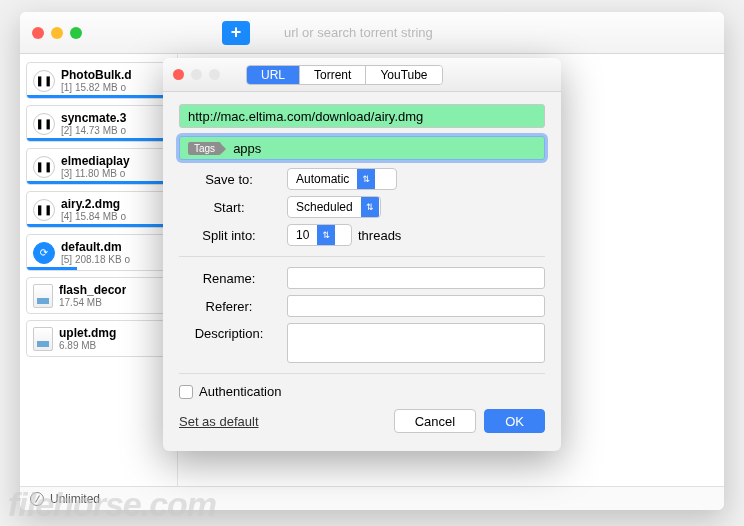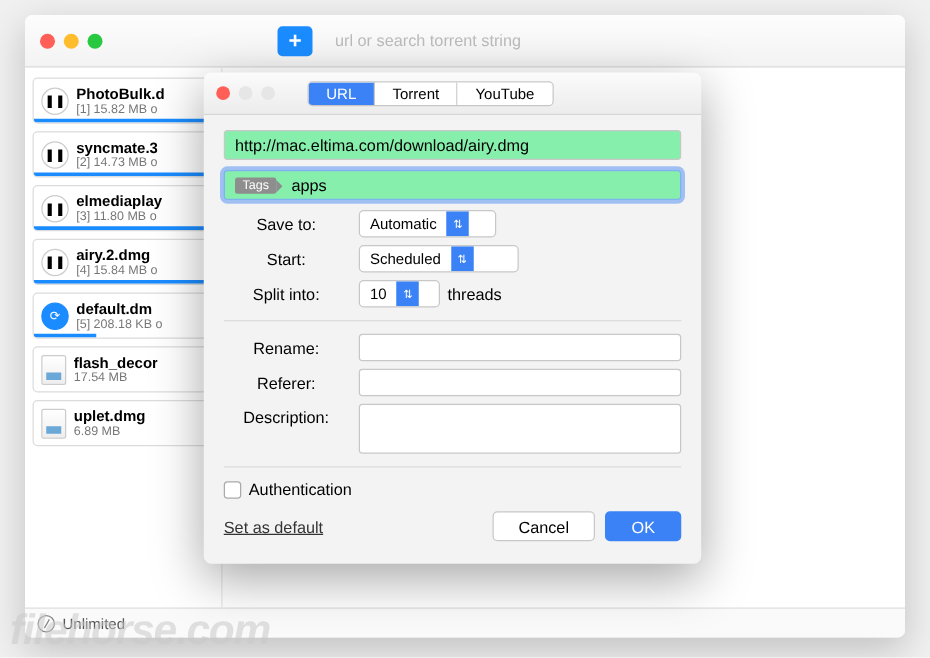--- a/index.html
+++ b/index.html
@@ -5,21 +5,21 @@
 * { box-sizing: border-box; margin: 0; padding: 0; font-family: -apple-system, "Helvetica Neue", Arial, sans-serif; }
 body { width: 744px; height: 526px; background: #f0f0f0; position: relative; overflow: hidden; }
 
 .main-window { position: absolute; top: 12px; left: 20px; width: 704px; height: 498px; background: #fff; border-radius: 6px; box-shadow: 0 10px 30px rgba(0,0,0,0.2); overflow: hidden; }
 
 .titlebar { height: 42px; background: linear-gradient(#fdfdfd,#f3f3f3); border-bottom: 1px solid #d8d8d8; display: flex; align-items: center; padding: 0 12px; gap: 10px; }
 .traffic { display: flex; gap: 7px; }
 .tl { width: 12px; height: 12px; border-radius: 50%; }
 .tl.r { background: #ff5f57; } .tl.y { background: #ffbd2e; } .tl.g { background: #28c940; }
 .addbtn { width: 28px; height: 24px; background: #1a8cff; border-radius: 4px; display: flex; align-items: center; justify-content: center; color: #fff; font-size: 18px; font-weight: 600; margin-left: 130px; }
-.searchfield { flex: 1; height: 24px; color: #bbb; font-size: 13px; padding-left: 8px; display: flex; align-items: center; }
+.searchfield { flex: 1; height: 24px; color: #bbb; font-size: 13px; padding-left: 8px; display: flex; align-items: center; margin-left: 16px; }
 
 .body { display: flex; height: calc(100% - 42px - 24px); }
 .downloads { width: 158px; border-right: 1px solid #e8e8e8; padding: 8px 6px; overflow: hidden; }
 .dl-item { background: #fff; border: 1px solid #dcdcdc; border-radius: 4px; margin-bottom: 6px; padding: 5px 6px; display: flex; gap: 6px; align-items: center; position: relative; overflow: hidden; }
 .dl-item .iconbox { width: 22px; height: 22px; border: 1px solid #ccc; border-radius: 50%; display: flex; align-items: center; justify-content: center; font-size: 10px; flex-shrink: 0; }
 .dl-item .iconbox.blue { background: #1a8cff; border-color: #1a8cff; color: #fff; }
 .dl-item .fileicon { width: 20px; height: 24px; background: linear-gradient(#fff,#eee); border: 1px solid #ccc; border-radius: 2px; flex-shrink: 0; position: relative; }
 .dl-item .fileicon::after { content:""; position:absolute; bottom:3px; left:3px; right:3px; height:6px; background:#6aa8d8; }
 .dl-info { overflow: hidden; }
 .dl-name { font-size: 12px; font-weight: 600; white-space: nowrap; overflow: hidden; }
@@ -185,21 +185,21 @@
 
     <div class="formrow">
       <label>Save to:</label>
       <div class="select" style="width:110px;">
         <span class="val">Automatic</span>
           <span class="arrow">⇅</span>
       </div>
     </div>
     <div class="formrow">
       <label>Start:</label>
-      <div class="select" style="width:128px;">
+      <div class="select" style="width:94px;">
         <span class="val">Scheduled</span>
           <span class="arrow">⇅</span>
       </div>
     </div>
     <div class="formrow">
       <label>Split into:</label>
       <div class="select" style="width:65px;">
         <span class="val">10</span>
           <span class="arrow">⇅</span>
       </div>

